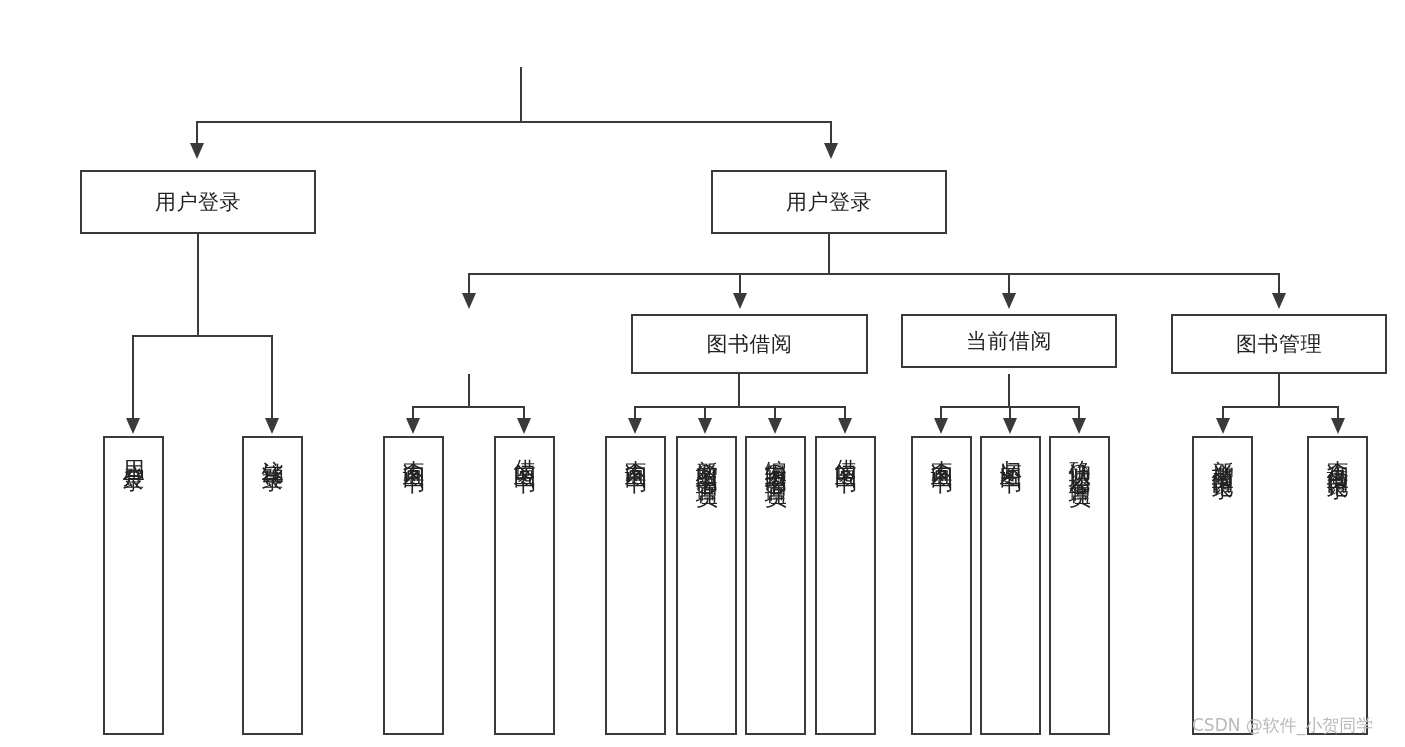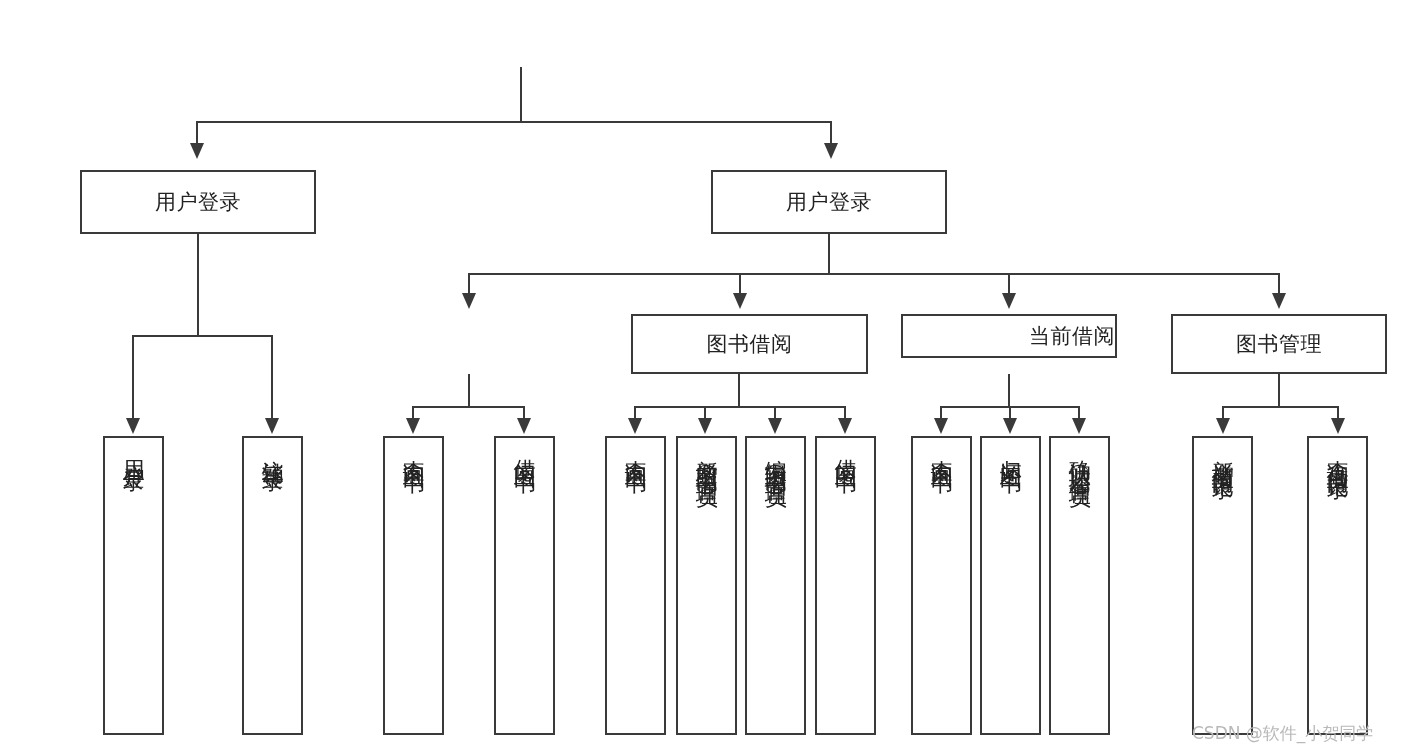--- a/index.html
+++ b/index.html
@@ -69,21 +69,20 @@
     border-right: 7px solid transparent;
     border-top: 16px solid #3a3a3a;
   }
   
   #watermark {
     position: absolute;
     color: #b9b9b9;
     font-size: 17px;
     white-space: nowrap;
     user-select: none;
-    margin-top: 8px;
   }
 </style>
 </head>
 <body>
 
 <div id="canvas">
 
 
   <div class="edge v" style="left:520px; top:67px; height:55px;"></div>
 
@@ -115,21 +114,21 @@
   <div class="edge v" style="left:739px; top:273px; height:22px;"></div>
   <div class="arrow" style="left:733px; top:293px;"></div>
   <div class="edge v" style="left:1008px; top:273px; height:22px;"></div>
   <div class="arrow" style="left:1002px; top:293px;"></div>
   <div class="edge v" style="left:1278px; top:273px; height:22px;"></div>
   <div class="arrow" style="left:1272px; top:293px;"></div>
 
   <div class="node h" style="left:631px; top:314px; width:237px; height:60px;">
     <span class="label">图书借阅</span>
   </div>
-  <div class="node h" style="left:901px; top:314px; width:216px; height:44px;justify-content:flex-end;">
+  <div class="node h" style="left:901px; top:314px; width:216px; height:54px;">
     <span class="label">当前借阅</span>
   </div>
   <div class="node h" style="left:1171px; top:314px; width:216px; height:60px;">
     <span class="label">图书管理</span>
   </div>
 
   <div class="edge v" style="left:468px; top:374px; height:33px;"></div>
   <div class="edge h" style="left:412px; top:406px; width:113px;"></div>
   <div class="edge v" style="left:412px; top:406px; height:14px;"></div>
   <div class="arrow" style="left:406px; top:418px;"></div>

